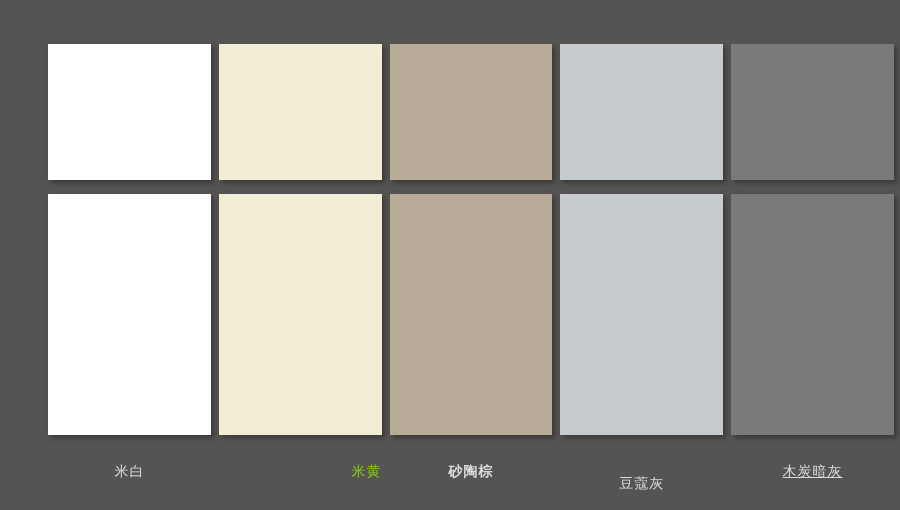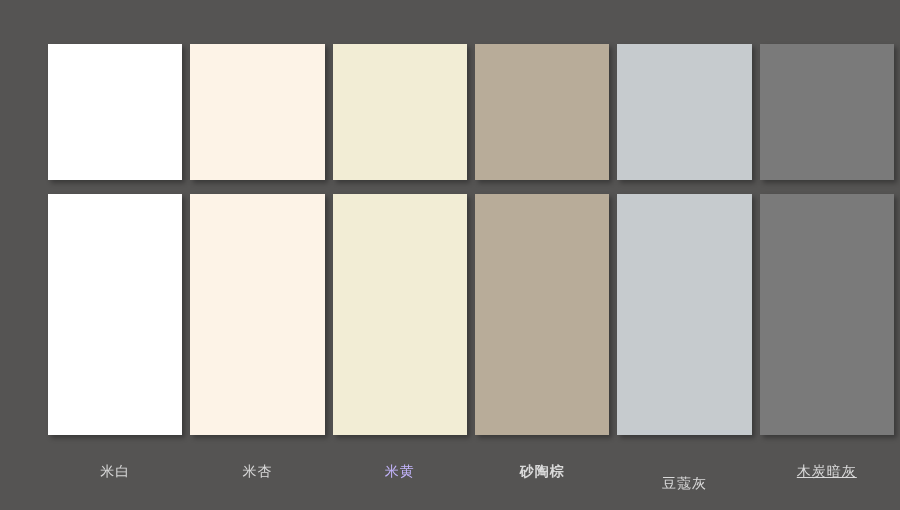--- a/index.html
+++ b/index.html
@@ -67,30 +67,25 @@
 
 <div id="palette-board">
   <div id="swatch-grid">
 
     <div class="swatch-column">
       <div class="swatch-chip top" style="background-color:#ffffff;"></div>
       <div class="swatch-chip bottom" style="background-color:#ffffff;"></div>
       <div class="swatch-label" style="color: rgb(218, 218, 218);">米白</div>
     </div>
 
-    <div class="swatch-column">
-      <div class="swatch-chip top" style="background-color:#fdf3e7;"></div>
-      <div class="swatch-chip bottom" style="background-color:#fdf3e7;"></div>
-      <div class="swatch-label" style="color: rgb(218, 218, 218);">米杏</div>
-    </div>
 
     <div class="swatch-column">
       <div class="swatch-chip top" style="background-color:#f2edd5;"></div>
       <div class="swatch-chip bottom" style="background-color:#f2edd5;"></div>
-      <div class="swatch-label" style="color: #c4b5fd;">米黄</div>
+      <div class="swatch-label" style="color: #84cc16; text-align: right;">米黄</div>
     </div>
 
     <div class="swatch-column">
       <div class="swatch-chip top" style="background-color:#b8ac99;"></div>
       <div class="swatch-chip bottom" style="background-color:#b8ac99;"></div>
       <div class="swatch-label" style="color: rgb(218, 218, 218); font-weight: bold;">砂陶棕</div>
     </div>
 
     <div class="swatch-column">
       <div class="swatch-chip top" style="background-color:#c6cbce;"></div>

